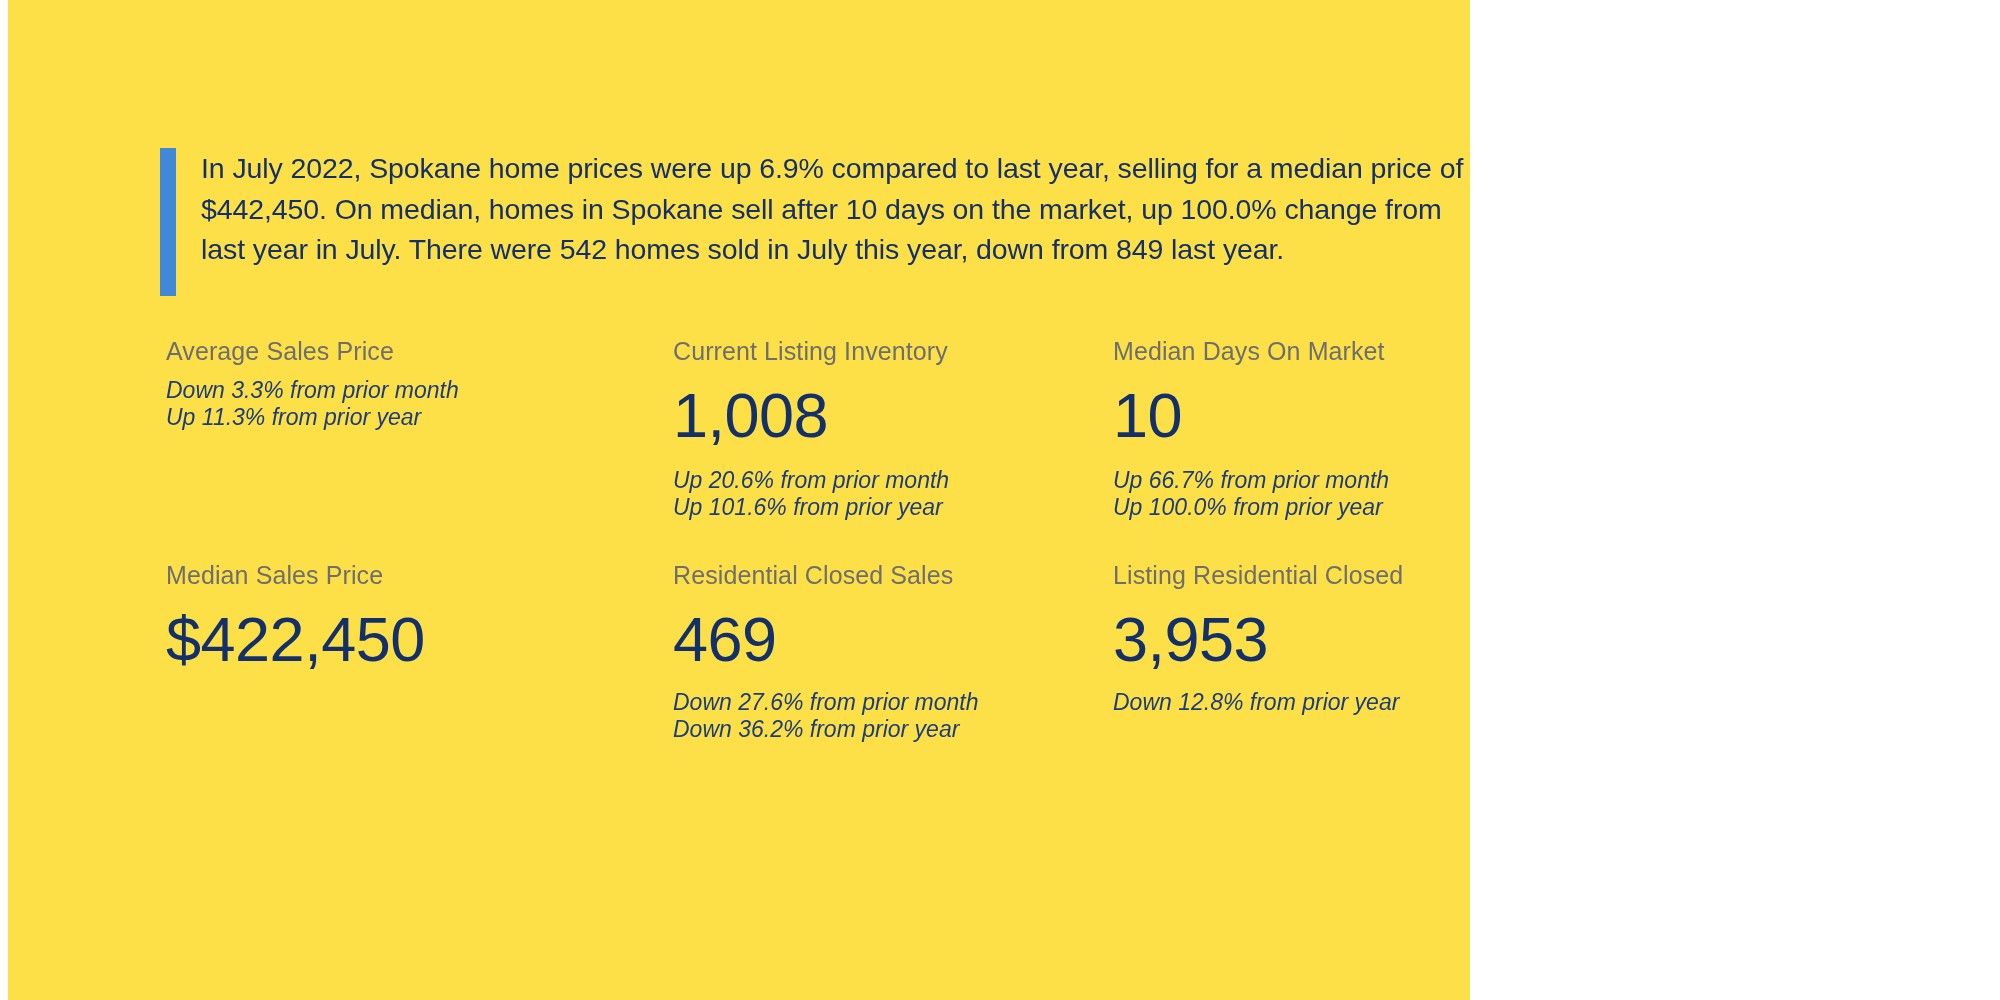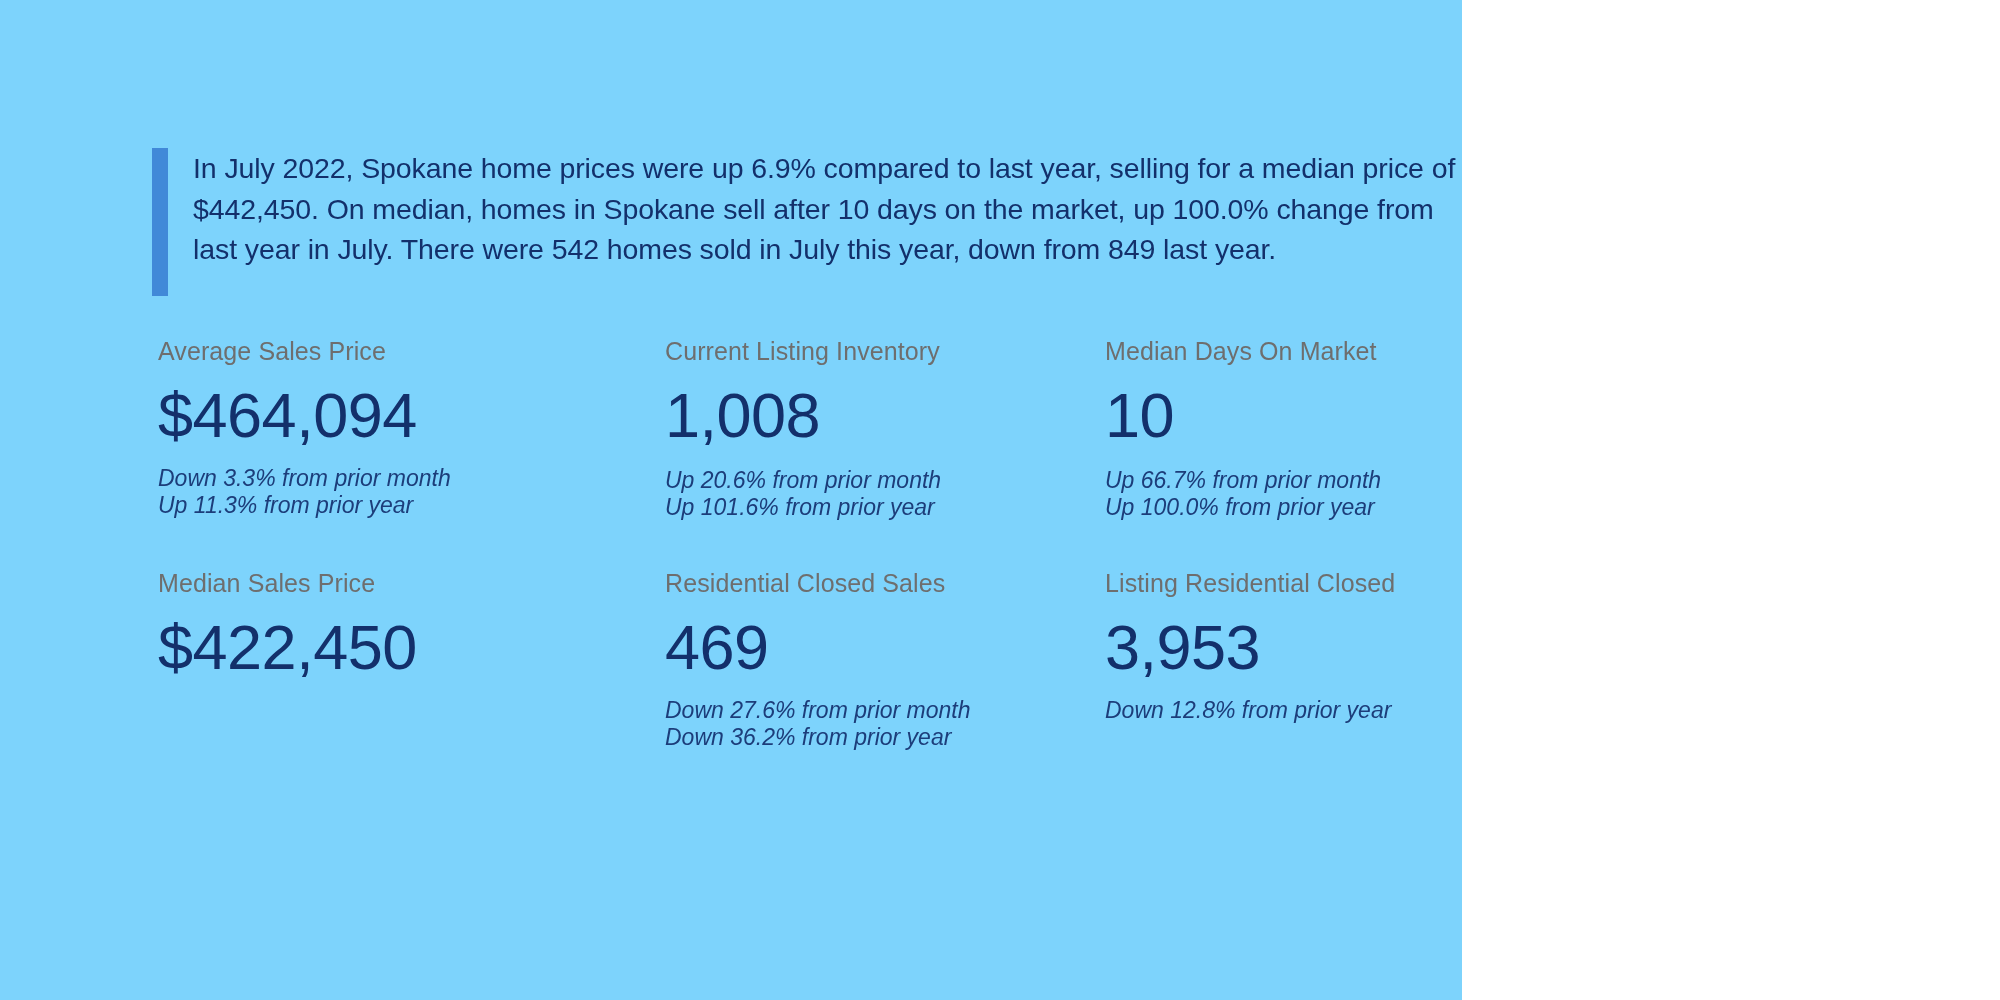--- a/index.html
+++ b/index.html
@@ -10,26 +10,26 @@
   body {
     width: 2000px;
     height: 1000px;
     font-family: "Liberation Sans", sans-serif;
     -webkit-font-smoothing: antialiased;
   }
 
   
   .report-viewport {
     position: absolute;
-    left: 0;
+    left: 8px;
     top: 0;
     width: 1462px;
     height: 1000px;
     overflow: hidden;
-    background: #7dd3fc;
+    background: #fde047;
   }
 
   .summary-block {
     position: absolute;
     left: 152px;
     top: 148px;
     width: 1310px;
   }
   .summary-bar {
     position: absolute;
@@ -93,39 +93,38 @@
     color: #1c3d7a;
     font-size: 23px;
     line-height: 27px;
     white-space: nowrap;
     font-style: italic;
   }
 
   
   .stats-row.row-1 .stat-cell.col-1 .stat-notes,
   .stats-row.row-1 .stat-cell.col-2 .stat-notes { padding-top: 15px; }
-  .stats-row.row-2 { margin-top: 8px; }
+  .stats-row.row-2 { margin-top: 0px; }
 </style>
 </head>
 <body>
 
 <div class="report-viewport">
 
   <div class="summary-block">
     <div class="summary-bar"></div>
     <p class="summary-text">In July 2022, Spokane home prices were up 6.9% compared to last year, selling for a median price of $442,450. On median, homes in Spokane sell after 10 days on the market, up 100.0% change from last year in July. There were 542 homes sold in July this year, down from 849 last year.</p>
   </div>
 
   <div class="stats-grid">
 
     <div class="stats-row row-1">
 
       <div class="stat-cell col-0">
         <p class="stat-label">Average Sales Price</p>
-        <p class="stat-value">$464,094</p>
         <div class="stat-notes">
           <p class="stat-note">Down 3.3% from prior month</p>
           <p class="stat-note">Up 11.3% from prior year</p>
         </div>
       </div>
 
       <div class="stat-cell col-1">
         <p class="stat-label">Current Listing Inventory</p>
         <p class="stat-value">1,008</p>
         <div class="stat-notes">

